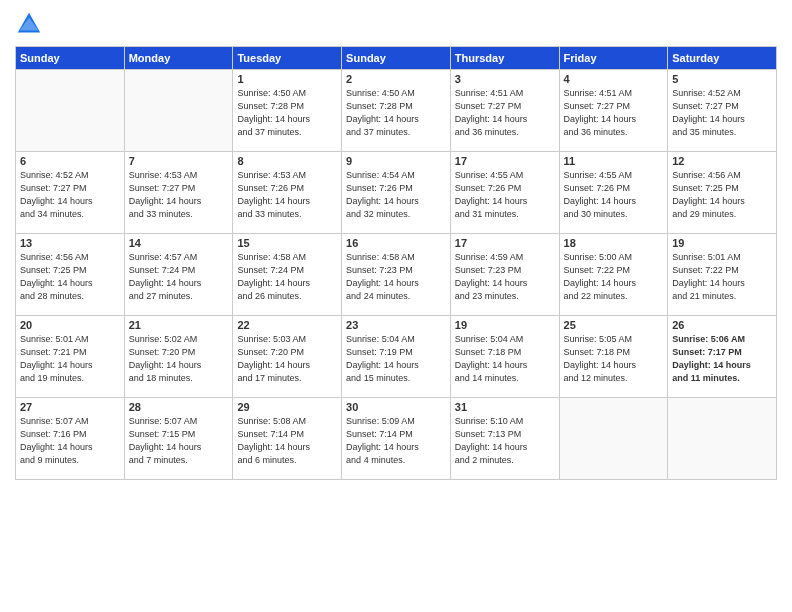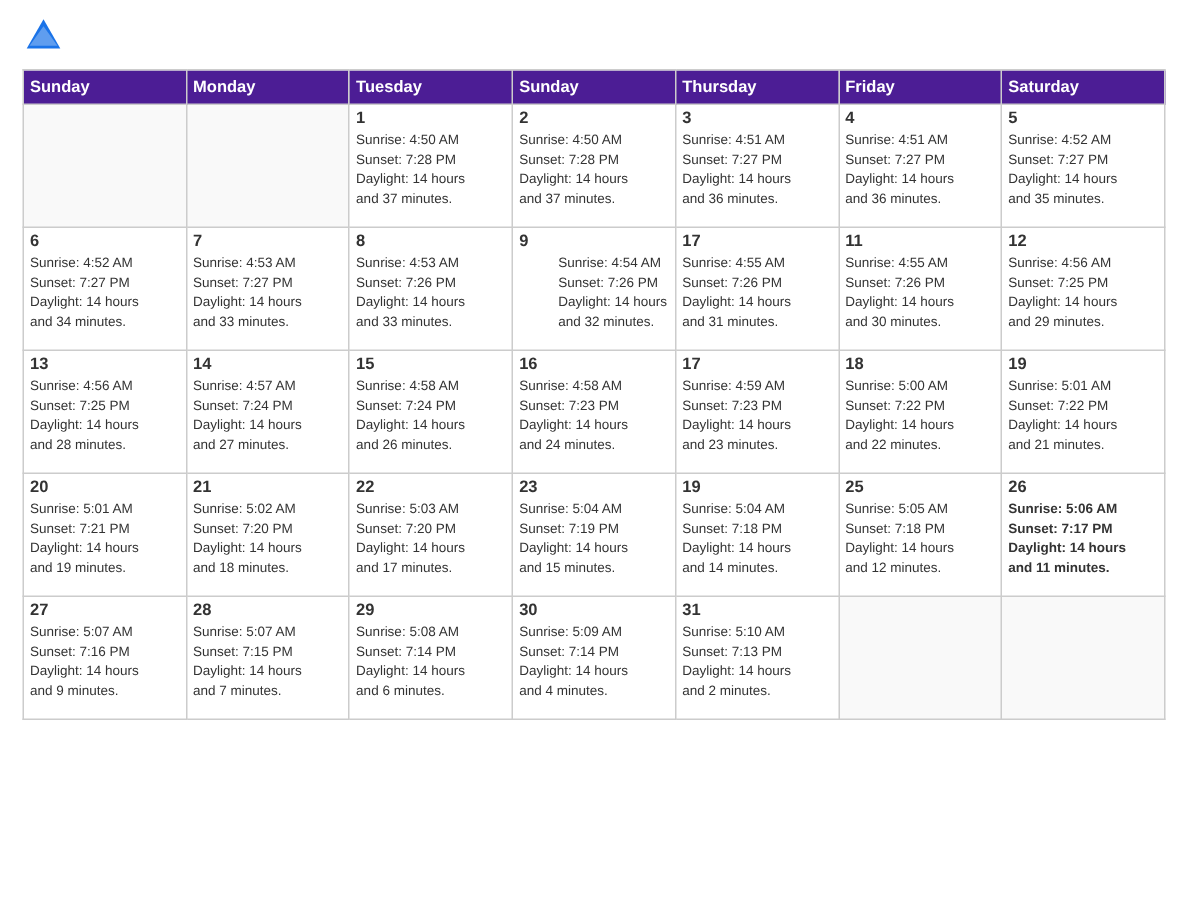--- a/index.html
+++ b/index.html
@@ -52,21 +52,21 @@
     .location-title {
       font-size: 14px;
       color: #555;
     }
     .calendar {
       width: 100%;
       border-collapse: collapse;
       table-layout: fixed;
     }
     .calendar th {
-      background: #4c1d95;
+      background: #1d4ed8;
       color: #fff;
       font-size: 11px;
       font-weight: bold;
       padding: 5px 4px;
       text-align: left;
       border: 1px solid #ccc;
     }
     .calendar td {
       border: 1px solid #ccc;
       vertical-align: top;
@@ -181,21 +181,21 @@
           </td>
           <td>
             <span class="day-num">8</span>
             <div class="day-info" style="white-space: pre-line;">Sunrise: 4:53 AM
 Sunset: 7:26 PM
 Daylight: 14 hours
 and 33 minutes.</div>
           </td>
           <td>
             <span class="day-num">9</span>
-            <div class="day-info" style="white-space: pre-line; margin-left: 26px;">Sunrise: 4:54 AM
+            <div class="day-info" style="white-space: pre-line;">Sunrise: 4:54 AM
 Sunset: 7:26 PM
 Daylight: 14 hours
 and 32 minutes.</div>
           </td>
           <td>
             <span class="day-num">17</span>
             <div class="day-info" style="white-space: pre-line;">Sunrise: 4:55 AM
 Sunset: 7:26 PM
 Daylight: 14 hours
 and 31 minutes.</div>

